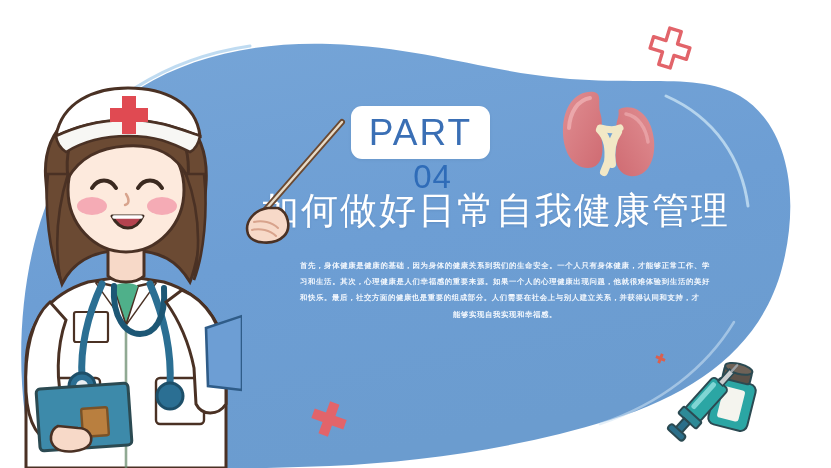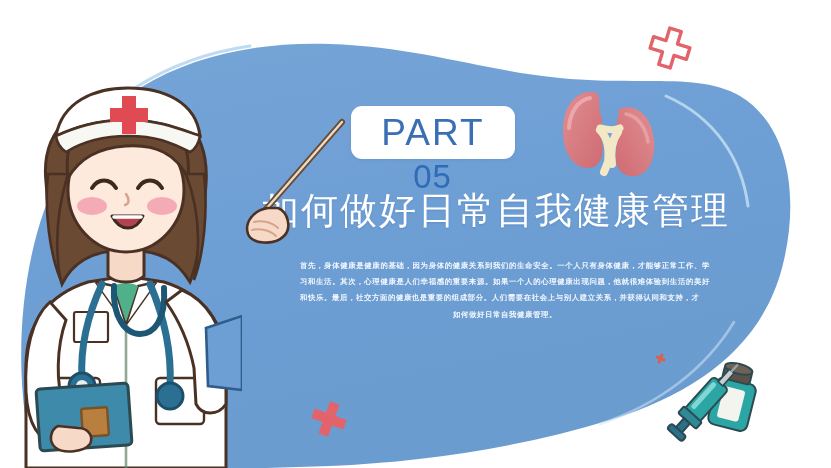--- a/index.html
+++ b/index.html
@@ -6,21 +6,21 @@
   body{width:831px;height:468px;overflow:hidden;
        font-family:"Liberation Sans","DejaVu Sans",sans-serif;}
   #slide{position:relative;width:831px;height:468px;background:#ffffff;overflow:hidden;}
 
   
   .blob-layer{position:absolute;inset:0;}
   .accent-stroke{position:absolute;inset:0;}
 
   
   .part-badge{
-    position:absolute;left:351px;top:106px;width:164px;height:53px;
+    position:absolute;left:351px;top:106px;width:139px;height:53px;
     background:#ffffff;border-radius:11px;
     display:flex;align-items:center;justify-content:center;
     box-shadow:0 1px 3px rgba(40,70,110,.10);
   }
   .part-badge span{
     color:#3a6fb5;font-size:37px;letter-spacing:2px;font-weight:400;line-height:1;
   }
   .part-num{
     position:absolute;left:351px;top:160px;width:163px;text-align:center;
     color:#2f6cb8;font-size:33px;line-height:1;letter-spacing:1px;
@@ -85,27 +85,27 @@
 
   <svg class="accent-stroke" viewBox="0 0 831 468" preserveAspectRatio="none">
     <path d="M 52,175 C 96,100 168,58 250,46" fill="none" stroke="#bcd9f0" stroke-width="3" stroke-linecap="round" opacity=".95"></path>
     <path d="M 666,96 C 716,118 742,160 748,206" fill="none" stroke="#bcd9f0" stroke-width="3" stroke-linecap="round" opacity=".9"></path>
     <path d="M 600,424 C 660,404 706,368 734,322" fill="none" stroke="#cfe4f4" stroke-width="2.5" stroke-linecap="round" opacity=".55"></path>
   </svg>
 
   <div class="part-badge">
     <span>PART</span>
   </div>
-  <div class="part-num">05</div>
+  <div class="part-num">04</div>
 
   <div class="main-title">如何做好日常自我健康管理</div>
 
   <div class="body-text">
     <span>首先，身体健康是健康的基础，因为身体的健康关系到我们的生命安全。一个人只有身体健康，才能够正常工作、学习和生活。其次，心理健康是人们幸福感的重要来源。如果一个人的心理健康出现问题，他就很难体验到生活的美好和快乐。最后，社交方面的健康也是重要的组成部分。人们需要在社会上与别人建立关系，并获得认同和支持，才</span>
-    <span class="last">如何做好日常自我健康管理。</span>
+    <span class="last">能够实现自我实现和幸福感。</span>
   </div>
 
   <svg class="kidneys" viewBox="0 0 112 100">
     <defs>
       <linearGradient id="kidL" x1="0" y1="0" x2="1" y2="1">
         <stop offset="0%" stop-color="#e08e92"></stop>
           <stop offset="100%" stop-color="#cf6b72"></stop>
       </linearGradient>
       <linearGradient id="kidR" x1="1" y1="0" x2="0" y2="1">
         <stop offset="0%" stop-color="#e08e92"></stop>

